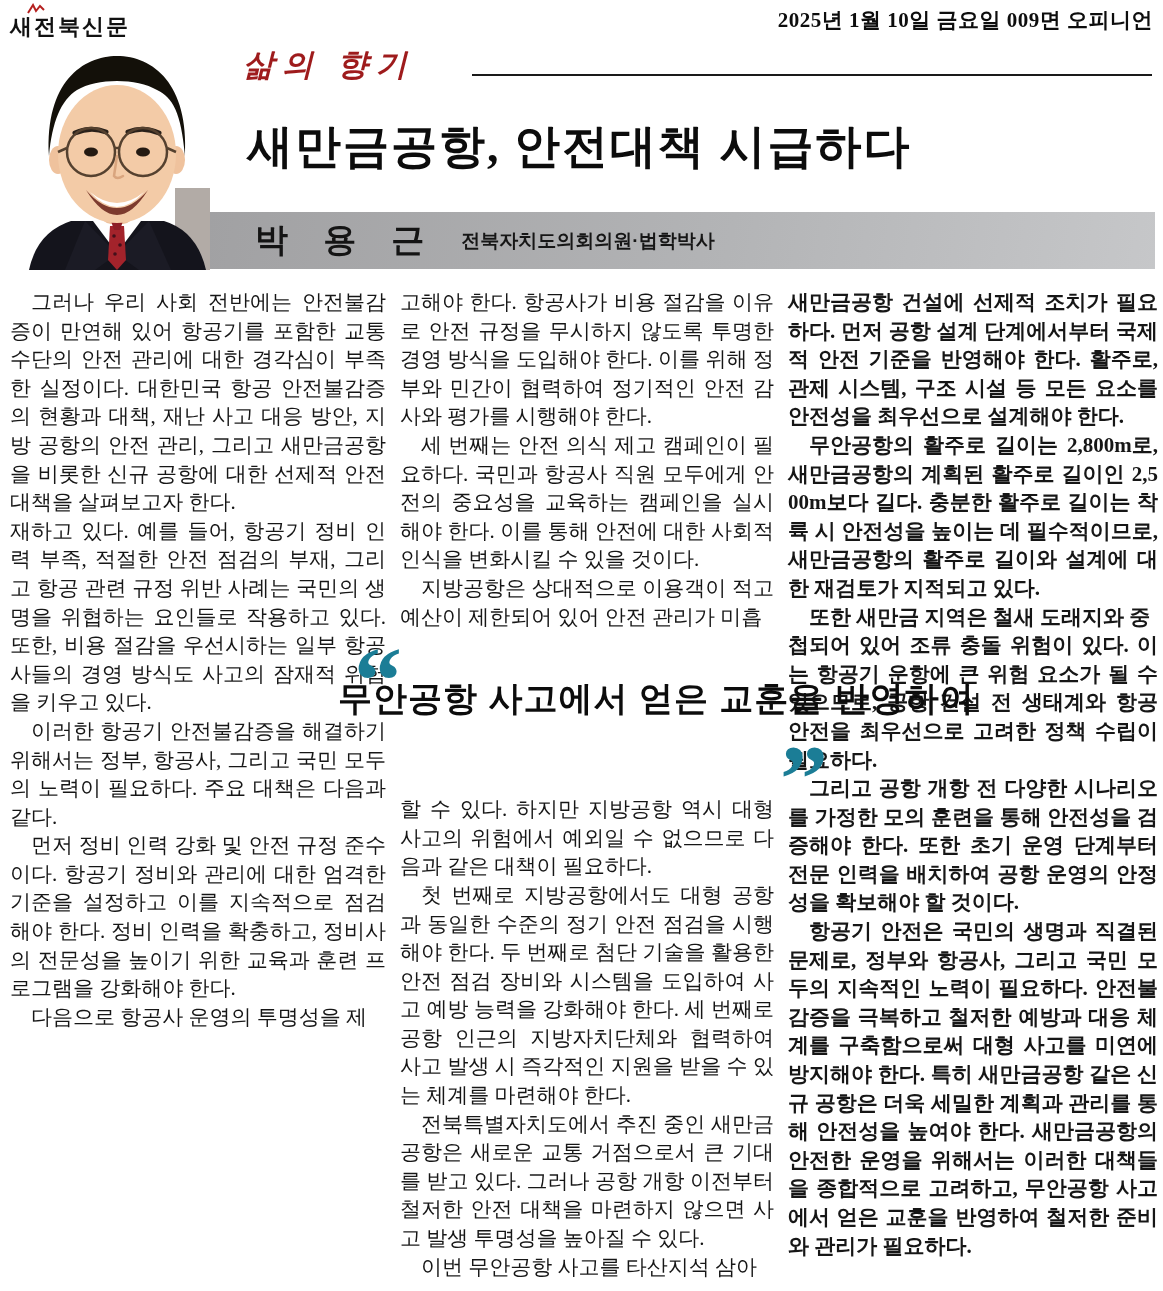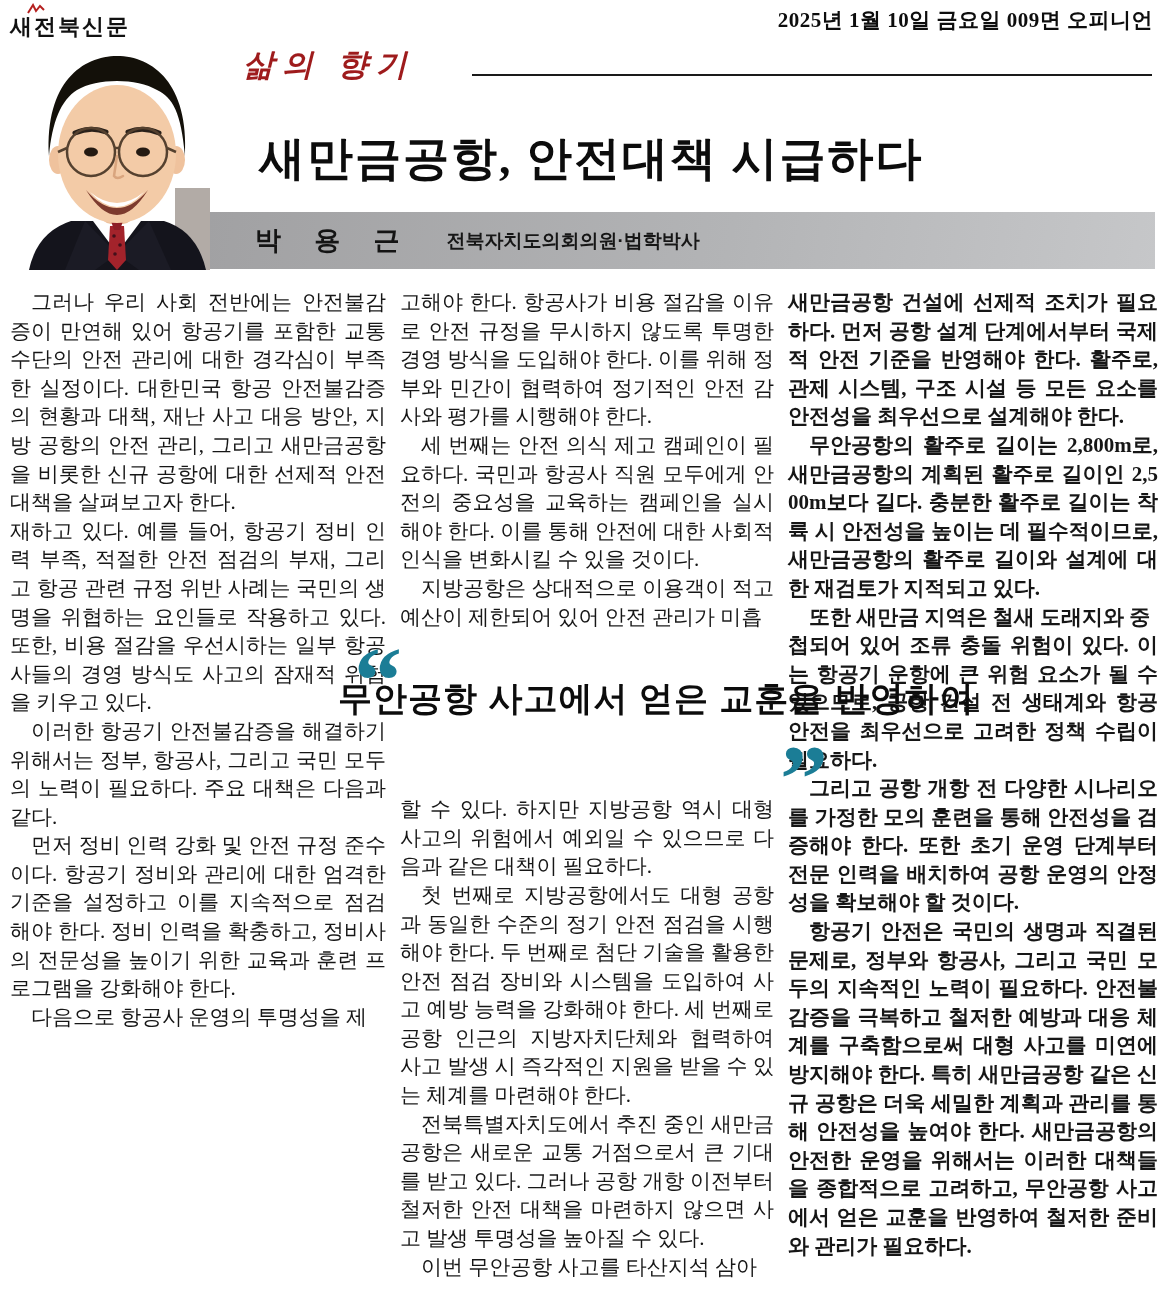--- a/index.html
+++ b/index.html
@@ -32,22 +32,22 @@
   .headline {
     position:absolute; left:243px; top:112px;
     font-weight:700; font-size:46px; letter-spacing:2px; color:#0c0c0c;
   }
   .author-bar {
     position:absolute; left:210px; top:212px; width:945px; height:57px;
     background:linear-gradient(100deg,#a1a1a3 0%,#b3b4b6 55%,#c6c7c9 100%);
     display:flex; align-items:center;
     font-family:"Liberation Sans", sans-serif;
   }
-  .author-name { margin-left:45px; font-weight:700; font-size:26px; letter-spacing:13px; color:#141414; white-space:nowrap; }
-  .author-title { margin-left:34px; font-weight:700; font-size:19px; color:#161616; white-space:nowrap; }
+  .author-name { margin-left:45px; font-weight:700; font-size:33px; letter-spacing:13px; color:#141414; white-space:nowrap; }
+  .author-title { margin-left:24px; font-weight:700; font-size:19px; color:#161616; white-space:nowrap; }
 
   
   .col {
     position:absolute; top:288px;
     font-size:21px; line-height:28.6px;
     text-align:justify; word-break:break-all; color:#161616;
   }
   .col p { margin:0; text-indent:1em; }
   .col p.cont { text-indent:0; }
   .col1 { left:10px;  width:376px; }
@@ -127,21 +127,21 @@
 
       <path d="M92,116 L89,136 Q92,140 98,136" stroke="#d9a57e" stroke-width="2.5" fill="none" stroke-linecap="round"></path>
 
       <path d="M61,150 Q92,186 123,150 Q92,200 61,150 Z" fill="#7d3b2e"></path>
       <path d="M65,152 Q92,174 119,152 Q92,182 65,152 Z" fill="#ffffff"></path>
     </svg>
   </div>
 
   <div class="section-label">삶의 향기</div>
   <div class="header-rule"></div>
-  <h1 class="headline" style="margin:16px;">새만금공항, 안전대책 시급하다</h1>
+  <h1 class="headline" style="margin:4px;">새만금공항, 안전대책 시급하다</h1>
   <div class="author-bar">
     <span class="author-name">박 용 근</span>
     <span class="author-title">전북자치도의회의원·법학박사</span>
   </div>
 
   <div class="col col1">
     <p>그러나 우리 사회 전반에는 안전불감증이 만연해 있어 항공기를 포함한 교통수단의 안전 관리에 대한 경각심이 부족한 실정이다. 대한민국 항공 안전불감증의 현황과 대책, 재난 사고 대응 방안, 지방 공항의 안전 관리, 그리고 새만금공항을 비롯한 신규 공항에 대한 선제적 안전 대책을 살펴보고자 한다.</p>
     <p class="cont">재하고 있다. 예를 들어, 항공기 정비 인력 부족, 적절한 안전 점검의 부재, 그리고 항공 관련 규정 위반 사례는 국민의 생명을 위협하는 요인들로 작용하고 있다. 또한, 비용 절감을 우선시하는 일부 항공사들의 경영 방식도 사고의 잠재적 위험을 키우고 있다.</p>
     <p>이러한 항공기 안전불감증을 해결하기 위해서는 정부, 항공사, 그리고 국민 모두의 노력이 필요하다. 주요 대책은 다음과 같다.</p>
     <p>먼저 정비 인력 강화 및 안전 규정 준수이다. 항공기 정비와 관리에 대한 엄격한 기준을 설정하고 이를 지속적으로 점검해야 한다. 정비 인력을 확충하고, 정비사의 전문성을 높이기 위한 교육과 훈련 프로그램을 강화해야 한다.</p>
@@ -154,21 +154,21 @@
     <p>지방공항은 상대적으로 이용객이 적고 예산이 제한되어 있어 안전 관리가 미흡</p>
 
     <div class="pullquote">
       <span class="pq-mark pq-open">“</span>
       <div class="pq-text">
         <div class="pq-line">무안공항 사고에서 얻은 교훈을 반영하여</div>
       </div>
       <span class="pq-mark pq-close">”</span>
     </div>
 
-    <p class="cont">할 수 있다. 하지만 지방공항 역시 대형 사고의 위험에서 예외일 수 있으므로 다음과 같은 대책이 필요하다.</p>
+    <p class="cont">할 수 있다. 하지만 지방공항 역시 대형 사고의 위험에서 예외일 수 없으므로 다음과 같은 대책이 필요하다.</p>
     <p>첫 번째로 지방공항에서도 대형 공항과 동일한 수준의 정기 안전 점검을 시행해야 한다. 두 번째로 첨단 기술을 활용한 안전 점검 장비와 시스템을 도입하여 사고 예방 능력을 강화해야 한다. 세 번째로 공항 인근의 지방자치단체와 협력하여 사고 발생 시 즉각적인 지원을 받을 수 있는 체계를 마련해야 한다.</p>
     <p>전북특별자치도에서 추진 중인 새만금공항은 새로운 교통 거점으로서 큰 기대를 받고 있다. 그러나 공항 개항 이전부터 철저한 안전 대책을 마련하지 않으면 사고 발생 투명성을 높아질 수 있다.</p>
     <p>이번 무안공항 사고를 타산지석 삼아</p>
   </div>
 
   <div class="col col3">
     <p class="cont">새만금공항 건설에 선제적 조치가 필요하다. 먼저 공항 설계 단계에서부터 국제적 안전 기준을 반영해야 한다. 활주로, 관제 시스템, 구조 시설 등 모든 요소를 안전성을 최우선으로 설계해야 한다.</p>
     <p>무안공항의 활주로 길이는 2,800m로, 새만금공항의 계획된 활주로 길이인 2,500m보다 길다. 충분한 활주로 길이는 착륙 시 안전성을 높이는 데 필수적이므로, 새만금공항의 활주로 길이와 설계에 대한 재검토가 지적되고 있다.</p>
     <p class="oneline">또한 새만금 지역은 철새 도래지와 중</p>
     <p class="cont indented">첩되어 있어 조류 충돌 위험이 있다. 이는 항공기 운항에 큰 위험 요소가 될 수 있으므로, 공항 건설 전 생태계와 항공 안전을 최우선으로 고려한 정책 수립이 필요하다.</p>

